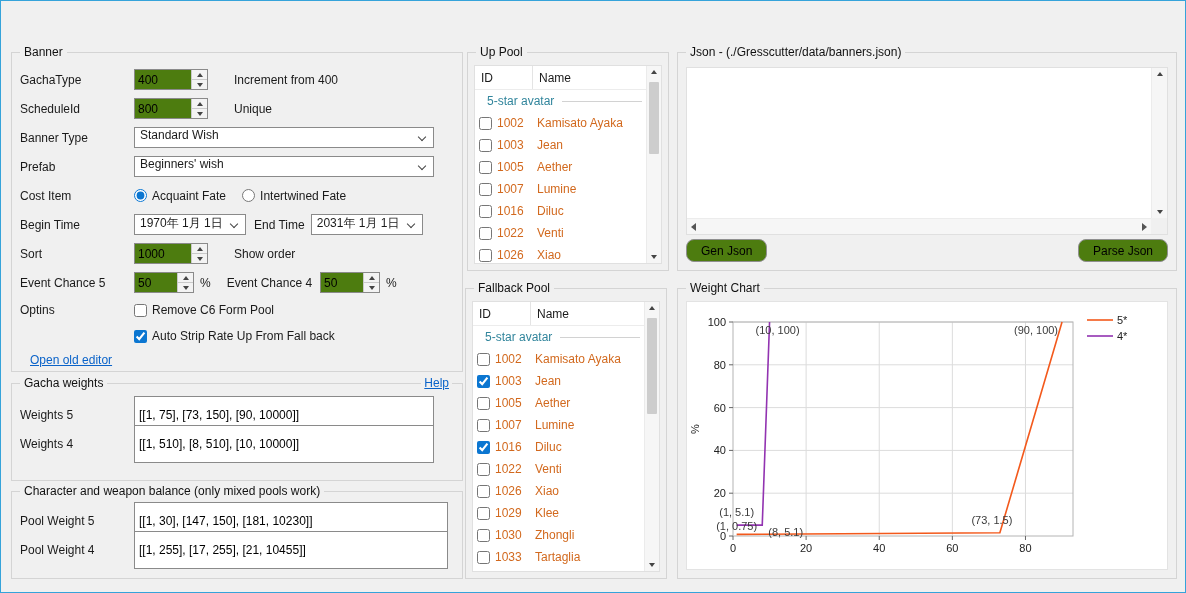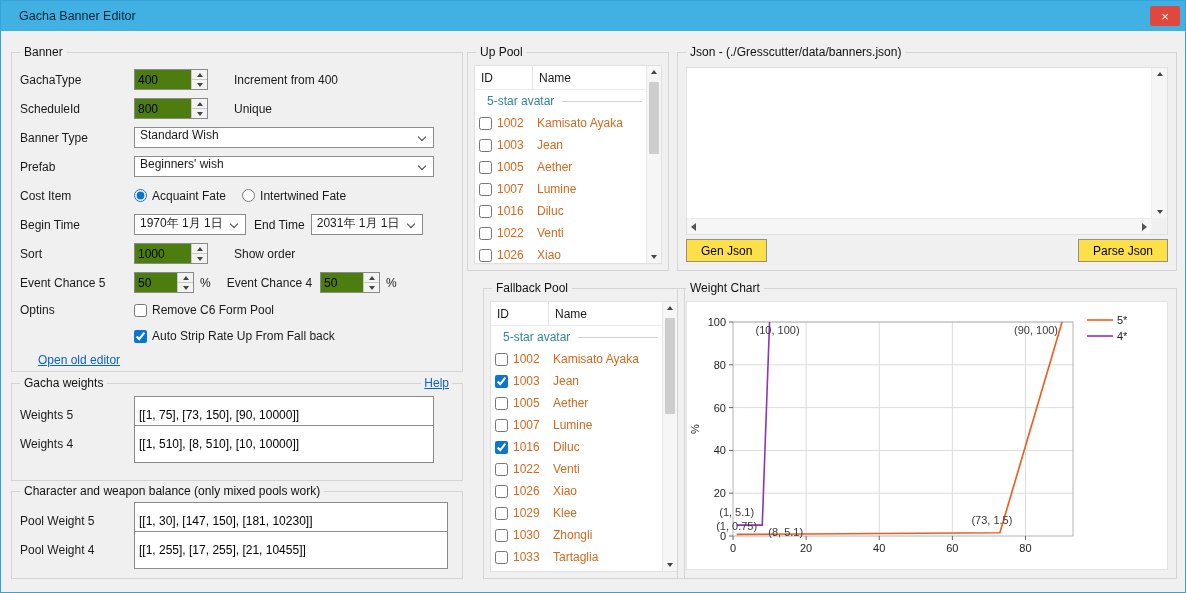--- a/index.html
+++ b/index.html
@@ -68,35 +68,31 @@
   
   .json-box { position:absolute; left:8px; right:8px; top:14px; height:168px; background:#fff; border:1px solid #e0e0e0; }
   .json-content { position:absolute; left:0; top:0; right:16px; bottom:16px; padding:4px 6px;
     font-family:"DejaVu Sans Mono",monospace; font-size:12px; white-space:pre; overflow:hidden; color:#222; }
   .json-vscroll { position:absolute; top:0; right:0; bottom:16px; width:16px; background:#f6f6f6;
     border-left:1px solid #ececec; display:flex; flex-direction:column; justify-content:space-between; align-items:center; padding:4px 0; }
   .json-hscroll { position:absolute; left:0; right:16px; bottom:0; height:16px; background:#f6f6f6;
     border-top:1px solid #ececec; display:flex; justify-content:space-between; align-items:center; padding:0 4px; }
   .json-corner { position:absolute; right:0; bottom:0; width:16px; height:16px; background:#f0f0f0; }
   .json-buttons { position:absolute; left:8px; right:8px; bottom:8px; display:flex; justify-content:space-between; }
-  .btn { height:23px; padding:0 14px; background:#fde047; border:1px solid #8f8f8f; border-radius:0; font:inherit; cursor:pointer; }
+  .btn { height:23px; padding:0 14px; background:#4d7c0f; border:1px solid #8f8f8f; border-radius:8px; font:inherit; cursor:pointer; }
   
   #chart-host { position:absolute; left:8px; right:8px; top:12px; bottom:8px; background:#fff; border:1px solid #e3e3e3; }
   .tick { font-family:"Liberation Sans",sans-serif; font-size:11px; fill:#222; }
   .anno { font-family:"Liberation Sans",sans-serif; font-size:11px; fill:#3a3a3a; }
 </style>
 </head>
 <body>
 
 <div class="window">
 
-  <div class="titlebar">
-    <span class="title">Gacha Banner Editor</span>
-    <div class="close-btn">×</div>
-  </div>
 
   <div class="group" style="left:10px; top:51px; width:452px; height:320px;">
     <span class="group-label">Banner</span>
     <div class="rows">
       <div class="frow">
         <span class="flabel">GachaType</span>
         <div class="spin w74">
           <input value="400" style="">
           <div class="spin-btns">
               <div class="spin-btn">
@@ -208,21 +204,21 @@
         <span class="flabel">Optins</span>
         <input type="checkbox" style="">
         <span>Remove C6 Form Pool</span>
       </div>
       <div class="frow short">
         <span class="flabel"></span>
         <input type="checkbox" checked="" style="">
         <span>Auto Strip Rate Up From Fall back</span>
       </div>
       <div class="frow" style="height:22px;">
-        <span class="link" style="margin-left:18px;">Open old editor</span>
+        <span class="link" style="margin-left:10px;">Open old editor</span>
       </div>
     </div>
   </div>
 
   <div class="group" style="left:10px; top:382px; width:452px; height:98px;">
     <span class="group-label">Gacha weights</span>
     <span class="group-link-right link">Help</span>
     <div class="rows" style="padding-top:16px;">
       <div class="frow">
         <span class="flabel">Weights 5</span>
@@ -295,21 +291,21 @@
           </div>
         </div>
       <div class="pool-scroll">
         <i class="tri-up"></i>
         <span class="sb-handle" style="top:16px; height:72px;"></span>
         <i class="tri-down"></i>
       </div>
     </div>
   </div>
 
-  <div class="group" style="left:482px; top:287px; width:202px; height:291px;">
+  <div class="group" style="left:464px; top:287px; width:202px; height:291px;">
     <span class="group-label">Fallback Pool</span>
     <div class="pool-table">
       <div class="pool-header">
         <span class="ph-id">ID</span>
         <span class="ph-name">Name</span>
       </div>
       <div class="pool-category">5-star avatar</div>
       <div id="fallback-pool-rows">
           <div class="pool-row">
             <input type="checkbox" style="">

